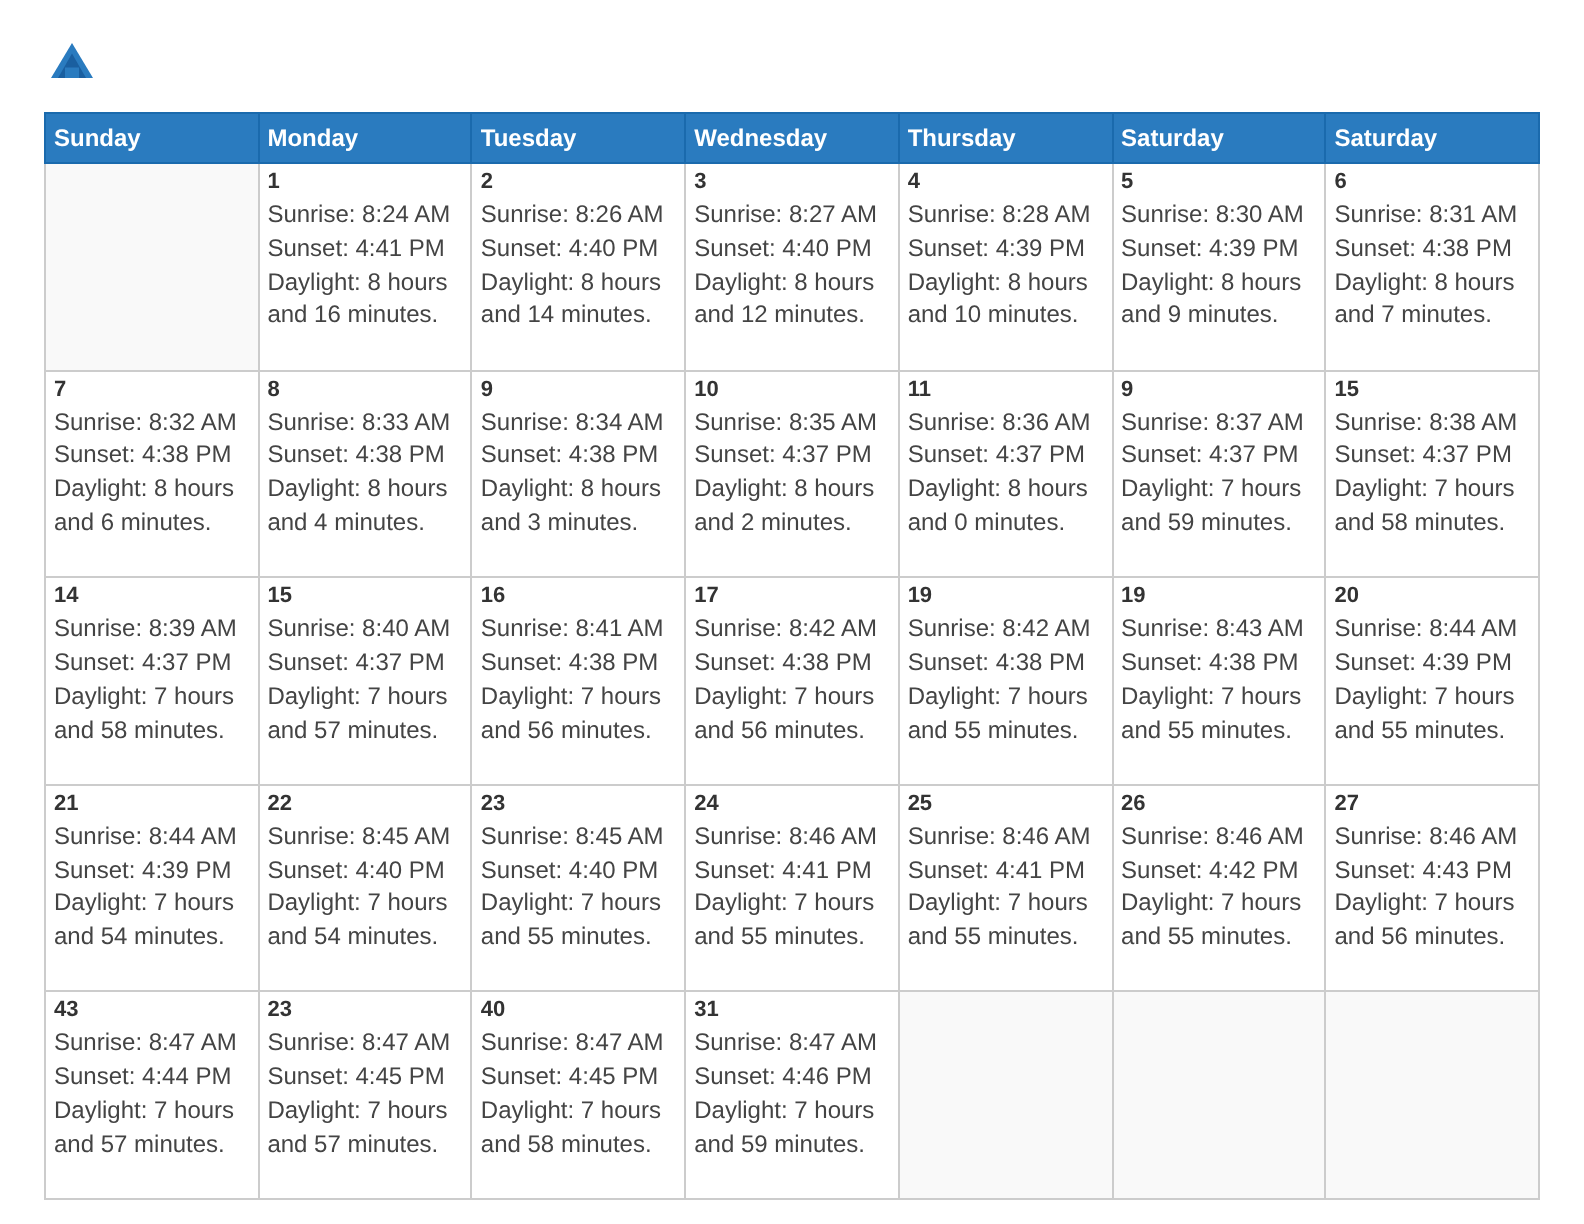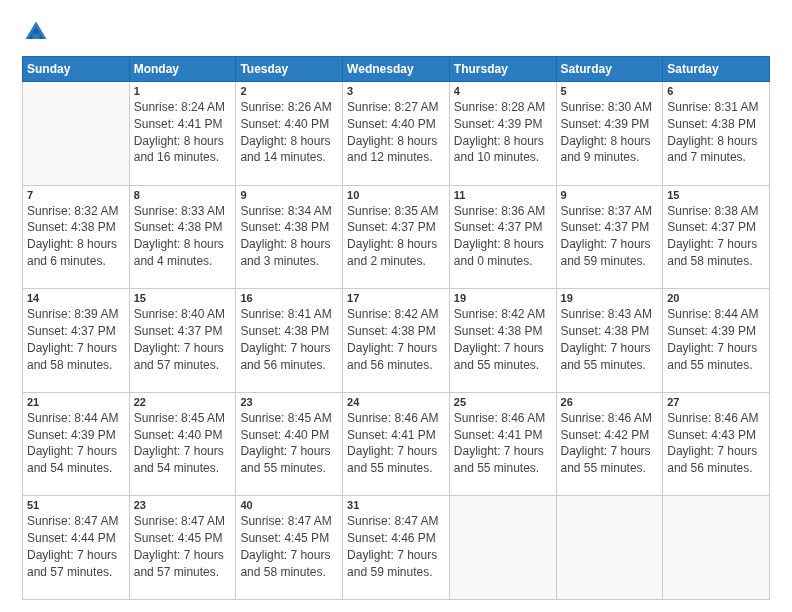--- a/index.html
+++ b/index.html
@@ -251,21 +251,21 @@
             <span class="day-number">26</span>
             <div class="day-info">Sunrise: 8:46 AM<br>Sunset: 4:42 PM<br>Daylight: 7 hours and 55 minutes.</div>
           </td>
           <td>
             <span class="day-number">27</span>
             <div class="day-info">Sunrise: 8:46 AM<br>Sunset: 4:43 PM<br>Daylight: 7 hours and 56 minutes.</div>
           </td>
         </tr>
         <tr>
           <td>
-            <span class="day-number">51</span>
+            <span class="day-number">43</span>
             <div class="day-info">Sunrise: 8:47 AM<br>Sunset: 4:44 PM<br>Daylight: 7 hours and 57 minutes.</div>
           </td>
           <td>
             <span class="day-number">23</span>
             <div class="day-info">Sunrise: 8:47 AM<br>Sunset: 4:45 PM<br>Daylight: 7 hours and 57 minutes.</div>
           </td>
           <td>
             <span class="day-number">40</span>
             <div class="day-info">Sunrise: 8:47 AM<br>Sunset: 4:45 PM<br>Daylight: 7 hours and 58 minutes.</div>
           </td>

